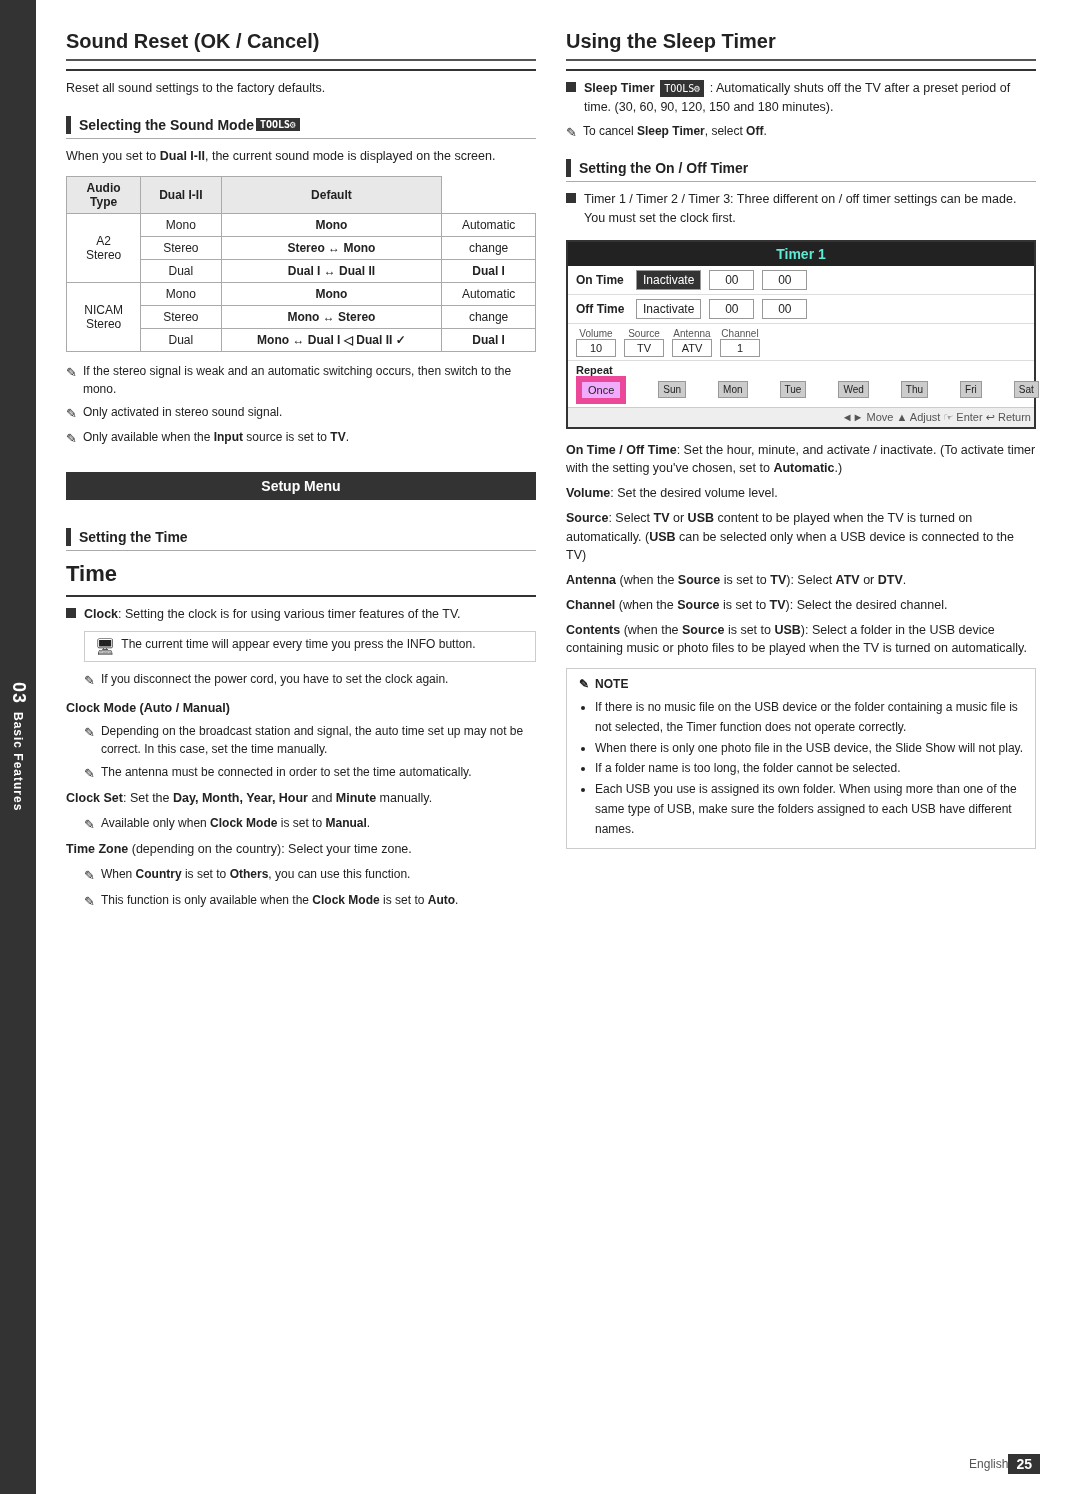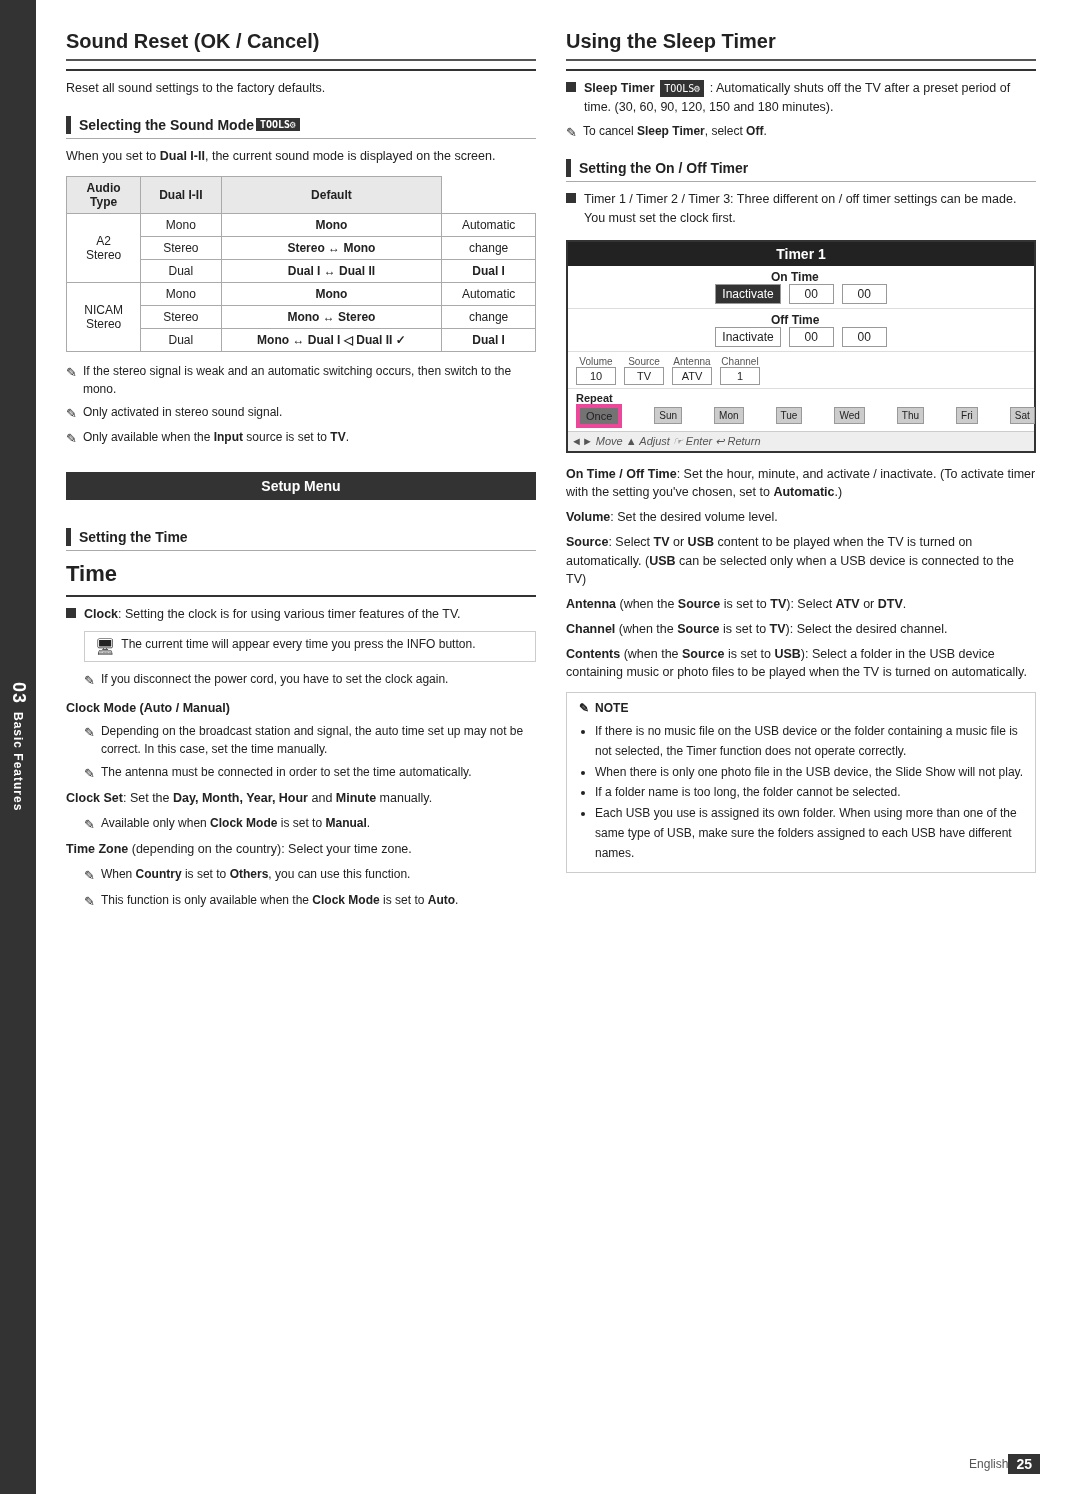--- a/index.html
+++ b/index.html
@@ -184,32 +184,31 @@
     }
 
     
     .timer-box {
       border: 2px solid #333;
       margin: 12px 0;
       font-size: 12px;
     }
     .timer-title-bar {
       background: #222;
-      color: #ffffff;
+      color: #5eead4;
       text-align: center;
       font-size: 14px;
       font-weight: bold;
       padding: 4px;
     }
     .timer-row {
       display: flex;
       align-items: center;
       padding: 4px 8px;
       border-bottom: 1px solid #ddd;
-      flex-direction: column;
     }
     .timer-row:last-child {
       border-bottom: none;
     }
     .timer-label {
       font-weight: bold;
       font-size: 12px;
       min-width: 60px;
     }
     .timer-fields {
@@ -267,40 +266,39 @@
       font-weight: bold;
       font-size: 11px;
       min-width: 50px;
     }
     .timer-repeat-days {
       display: flex;
       gap: 4px;
       align-items: center;
     }
     .repeat-once {
-      background: #737373;
-      border: 4px solid #ec4899;
+      background: #f0abfc;
+      border: 6px solid #ec4899;
       padding: 2px 6px;
       font-size: 11px;
     }
     .day-box {
       border: 1px solid #999;
       padding: 2px 4px;
       font-size: 10px;
       background: #ccc;
       margin-left: 28px;
     }
     .timer-nav {
       background: #eee;
-      text-align: left;
+      text-align: right;
       padding: 3px;
       font-size: 11px;
       color: #555;
       border-top: 1px solid #ccc;
-      font-style: italic;
     }
 
     
     .right-section-title {
       font-size: 20px;
       font-weight: bold;
       margin-bottom: 6px;
       padding-bottom: 6px;
       border-bottom: 2px solid #555;
     }

